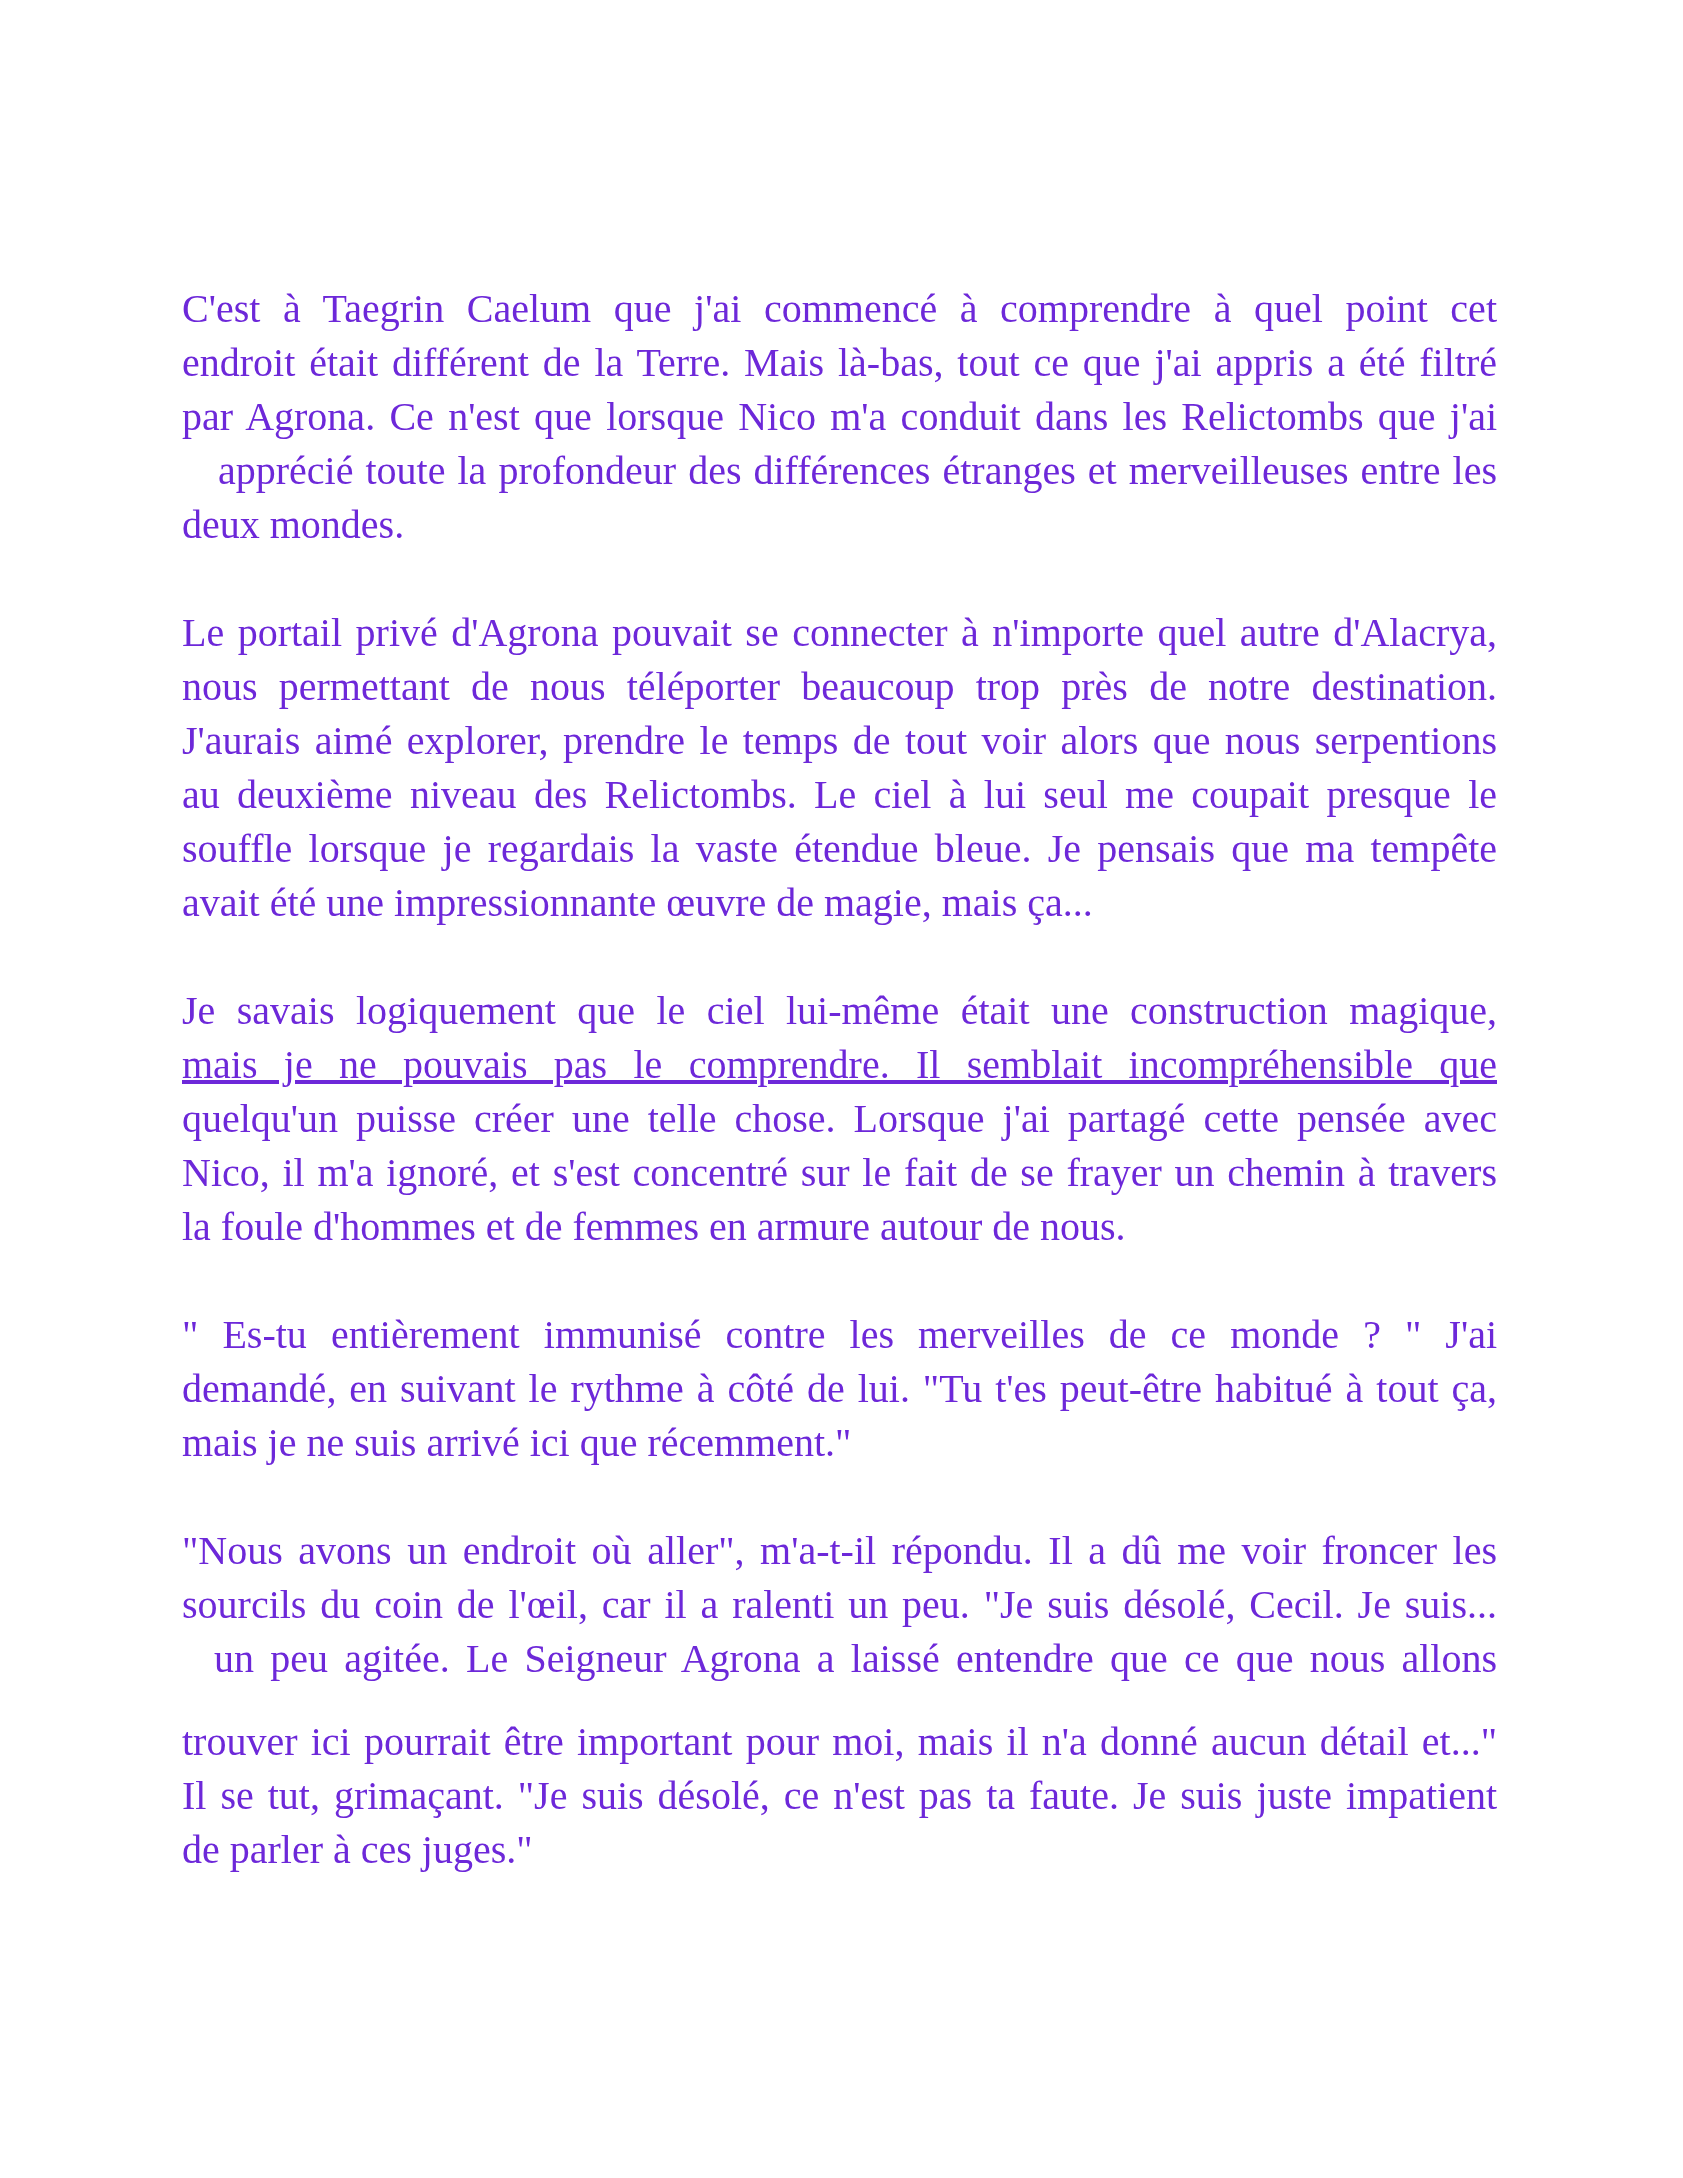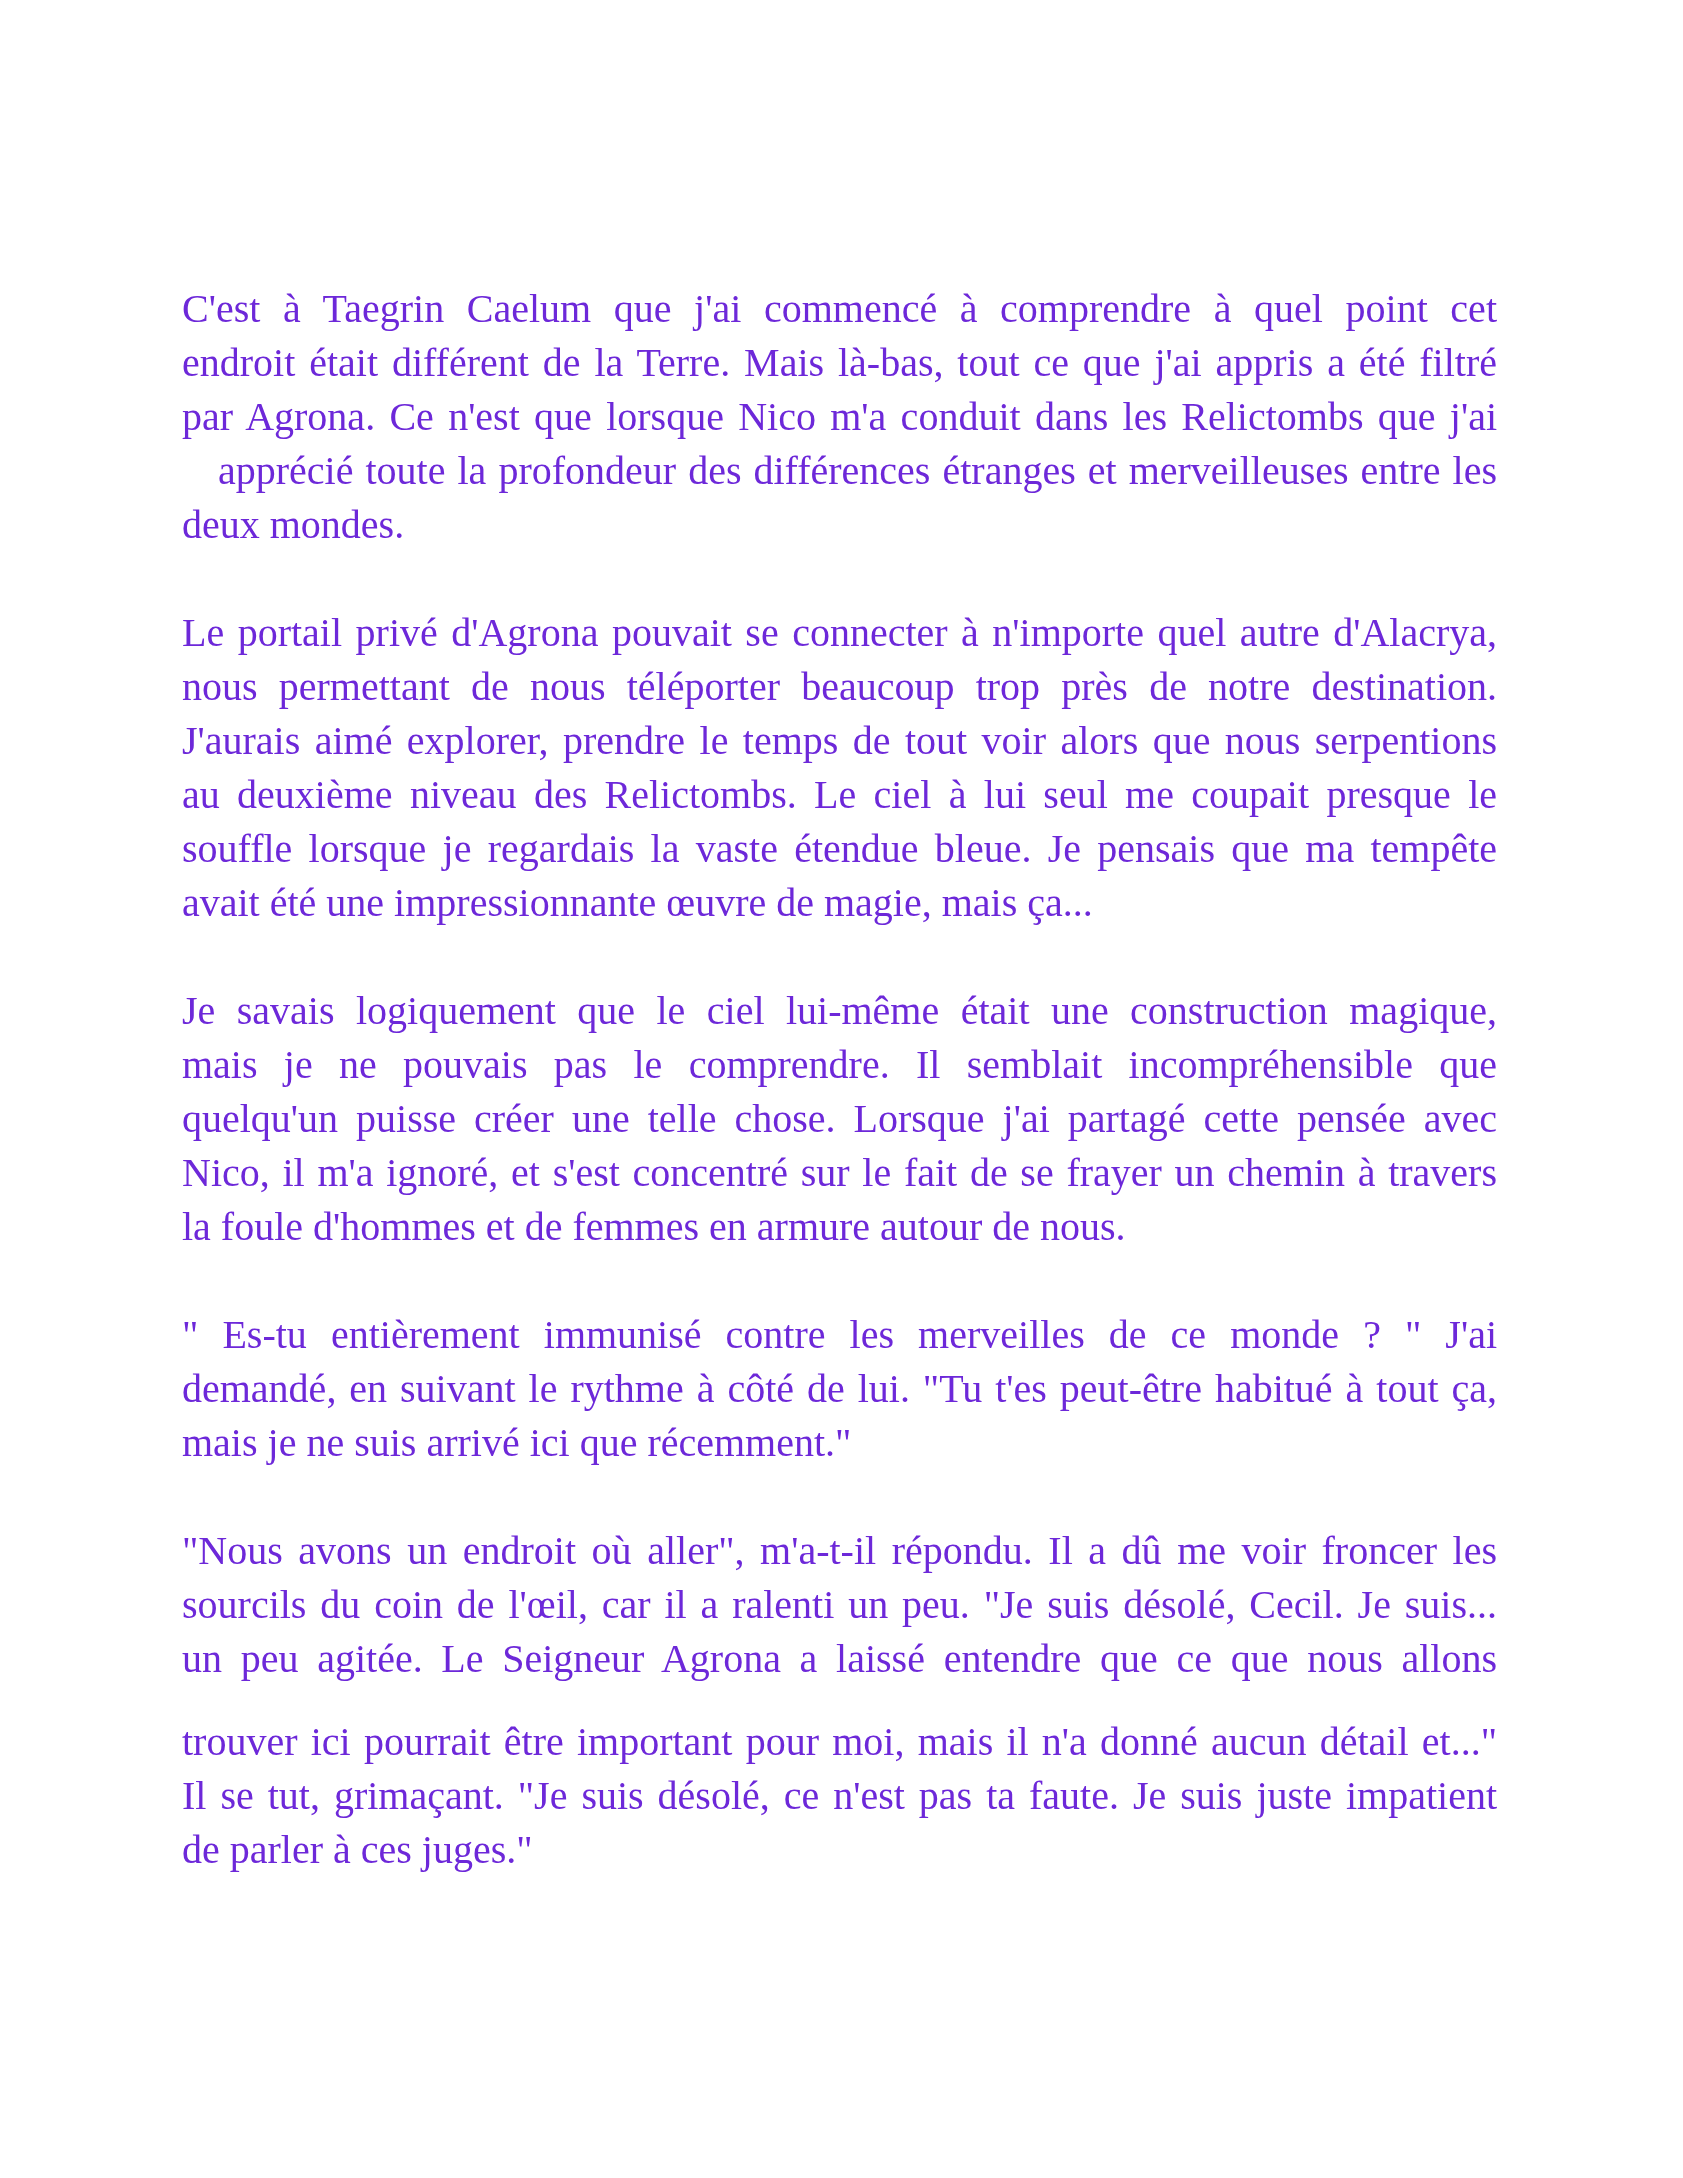--- a/index.html
+++ b/index.html
@@ -56,32 +56,32 @@
   <div class="para">
     <span class="line" style="white-space: normal;">Le portail privé d'Agrona pouvait se connecter à n'importe quel autre d'Alacrya,</span>
     <span class="line" style="white-space: normal;">nous permettant de nous téléporter beaucoup trop près de notre destination.</span>
     <span class="line" style="white-space: normal;">J'aurais aimé explorer, prendre le temps de tout voir alors que nous serpentions</span>
     <span class="line" style="white-space: normal;">au deuxième niveau des Relictombs. Le ciel à lui seul me coupait presque le</span>
     <span class="line" style="white-space: normal;">souffle lorsque je regardais la vaste étendue bleue. Je pensais que ma tempête</span>
     <span class="line last">avait été une impressionnante œuvre de magie, mais ça...</span>
   </div>
   <div class="para">
     <span class="line" style="white-space: normal;">Je savais logiquement que le ciel lui-même était une construction magique,</span>
-    <span class="line" style="white-space: normal;">mais je ne pouvais pas le comprendre. Il semblait incompréhensible que</span>
+    <span class="line" style="white-space: normal; text-decoration: underline;">mais je ne pouvais pas le comprendre. Il semblait incompréhensible que</span>
     <span class="line" style="white-space: normal;">quelqu'un puisse créer une telle chose. Lorsque j'ai partagé cette pensée avec</span>
     <span class="line" style="white-space: normal;">Nico, il m'a ignoré, et s'est concentré sur le fait de se frayer un chemin à travers</span>
     <span class="line last">la foule d'hommes et de femmes en armure autour de nous.</span>
   </div>
   <div class="para">
     <span class="line" style="white-space: normal;">" Es-tu entièrement immunisé contre les merveilles de ce monde ? " J'ai</span>
     <span class="line" style="white-space: normal;">demandé, en suivant le rythme à côté de lui. "Tu t'es peut-être habitué à tout ça,</span>
     <span class="line last">mais je ne suis arrivé ici que récemment."</span>
   </div>
   <div class="para">
     <span class="line" style="white-space: normal;">"Nous avons un endroit où aller", m'a-t-il répondu. Il a dû me voir froncer les</span>
     <span class="line" style="white-space: normal;">sourcils du coin de l'œil, car il a ralenti un peu. "Je suis désolé, Cecil. Je suis...</span>
-    <span class="line" style="white-space: normal;">un peu agitée. Le Seigneur Agrona a laissé entendre que ce que nous allons</span>
+    <span class="line" style="white-space: normal; margin-left: 32px;">un peu agitée. Le Seigneur Agrona a laissé entendre que ce que nous allons</span>
     <span class="line" style="white-space: normal; margin-top: 29px;">trouver ici pourrait être important pour moi, mais il n'a donné aucun détail et..."</span>
     <span class="line" style="white-space: normal;">Il se tut, grimaçant. "Je suis désolé, ce n'est pas ta faute. Je suis juste impatient</span>
     <span class="line last">de parler à ces juges."</span>
   </div>
 </div>
 
 
 </body></html>

